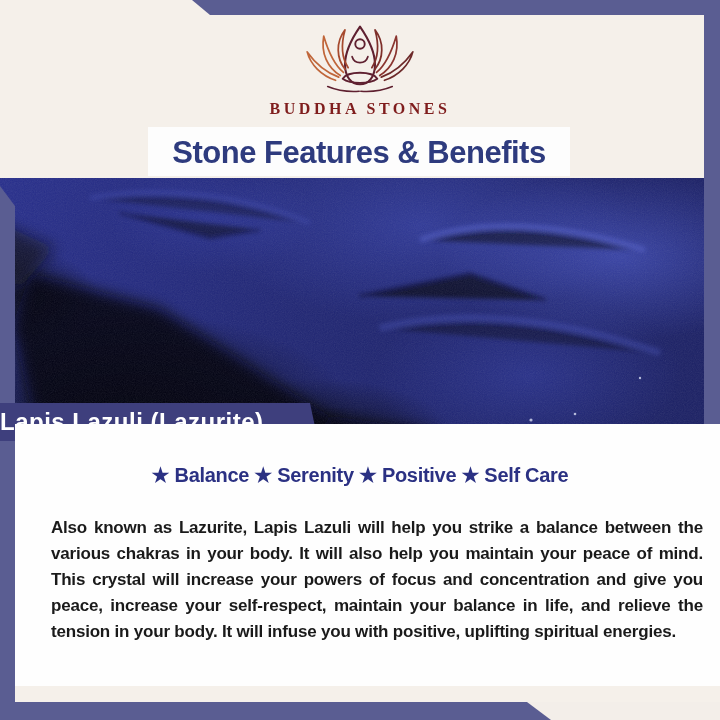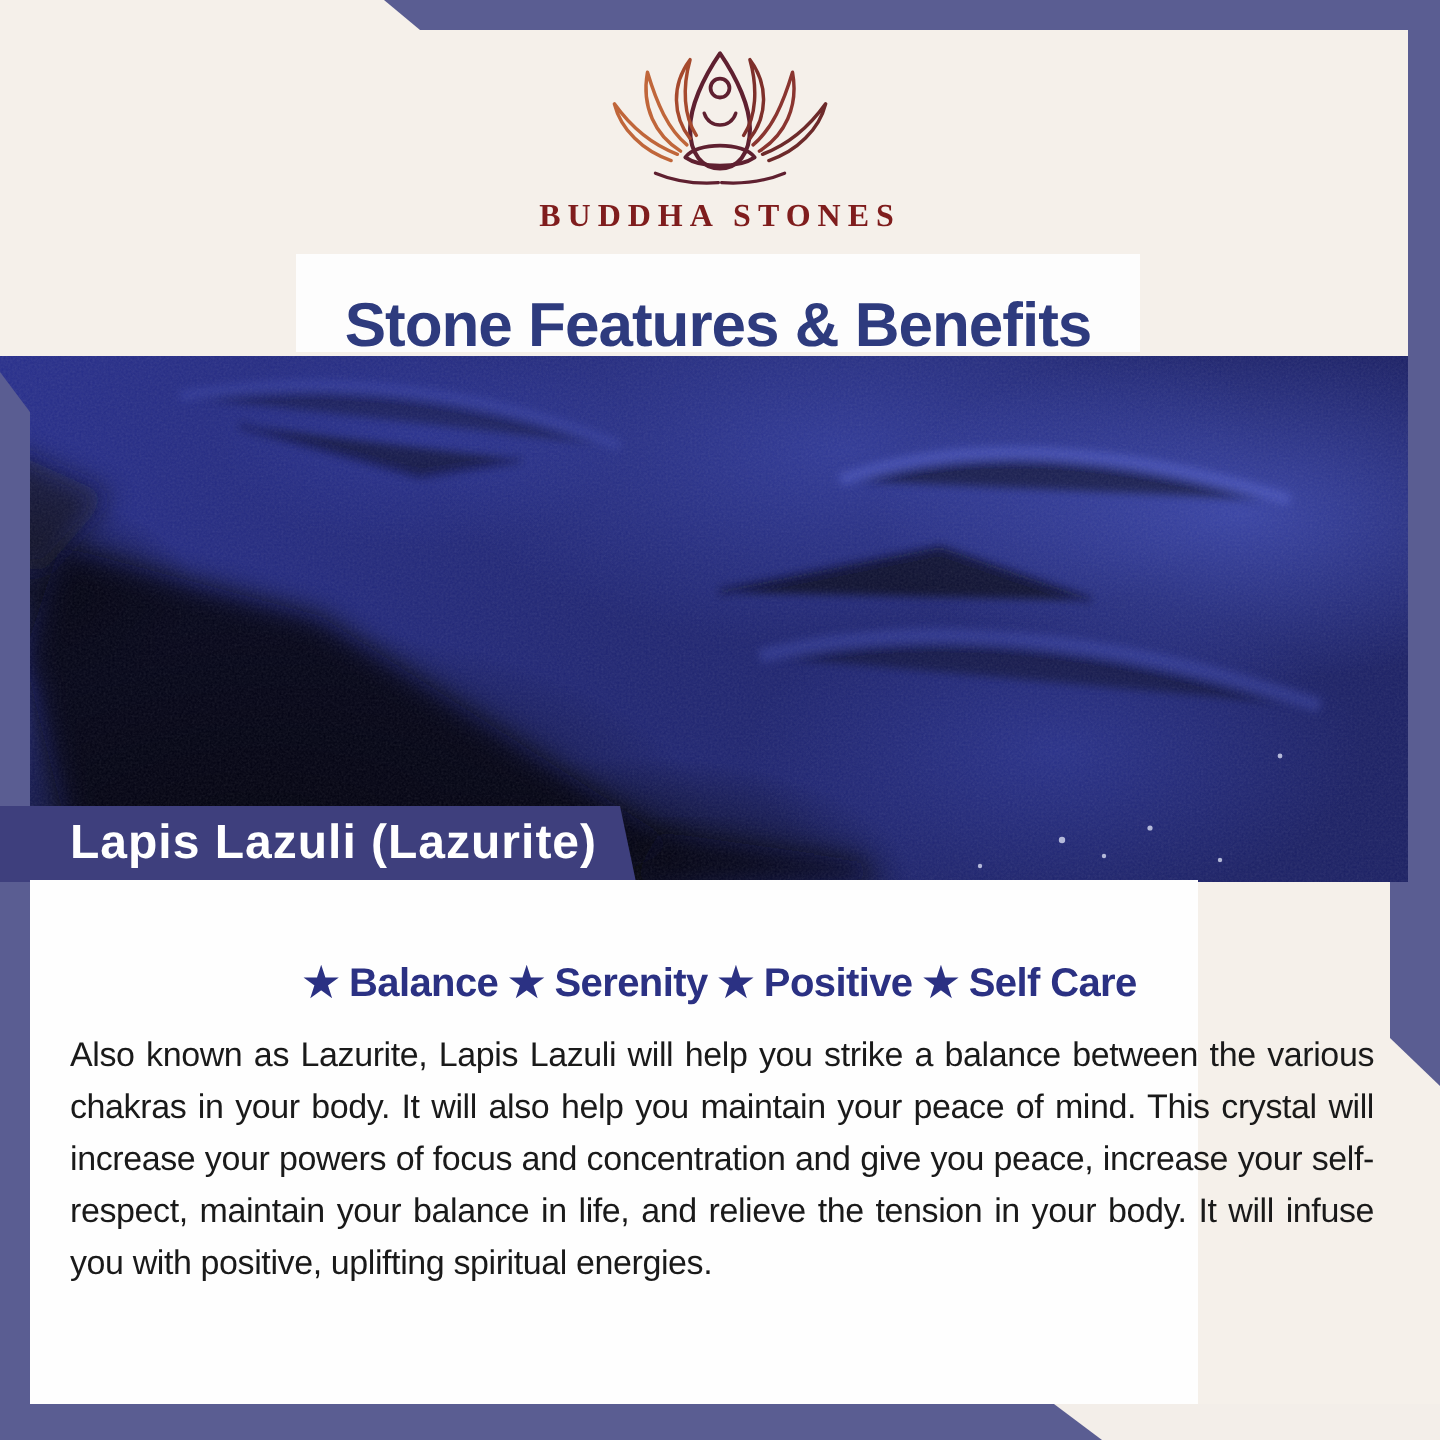--- a/index.html
+++ b/index.html
@@ -15,21 +15,21 @@
     position:absolute;left:0;top:100px;width:720px;text-align:center;
     font-family:"Liberation Serif", serif;font-size:16px;font-weight:600;
     letter-spacing:3.5px;color:#7f1d1d;
   }
   
   .title-band{
     position:absolute;left:148px;top:127px;width:422px;height:49px;
     background:#fdfdfd;text-align:center;
   }
   .title-band h1{
-    margin:11px;line-height:49px;font-size:31px;font-weight:700;
+    margin:1px;line-height:49px;font-size:31px;font-weight:700;
     letter-spacing:-0.5px;color:#2e3b7e;
   }
   
   .photo{
     position:absolute;left:0;top:178px;width:704px;height:263px;overflow:hidden;
     background-color:#232a7c;
     background-image:
       radial-gradient(ellipse 260px 120px at 88% 30%, rgba(80,95,215,.55), transparent 70%),
       radial-gradient(ellipse 300px 140px at 60% 18%, rgba(65,78,190,.5), transparent 70%),
       radial-gradient(ellipse 220px 110px at 75% 75%, rgba(55,66,175,.45), transparent 70%),
@@ -47,32 +47,32 @@
   .frame-wedge {clip-path:polygon(695px 441px, 720px 441px, 720px 543px, 695px 519px);}
   .frame-left  {clip-path:polygon(0 186px, 15px 206px, 15px 720px, 0 720px);}
   .frame-bottom{clip-path:polygon(0 702px, 527px 702px, 551px 720px, 0 720px);}
   .bottom-strip{position:absolute;left:0;top:702px;width:720px;height:18px;background:#f3eee9;}
   
   .stone-label{
     position:absolute;left:0;top:403px;width:318px;height:38px;
     background:#3e3f7d;clip-path:polygon(0 0, 310px 0, 318px 38px, 0 38px);
   }
   .stone-label span{
-    display:block;padding-left:35px;line-height:38px;font-size:24px;font-weight:700;
+    display:block;line-height:38px;font-size:24px;font-weight:700;
     letter-spacing:0.5px;color:#ffffff;white-space:nowrap;
   }
   
-  .panel{position:absolute;left:15px;top:440px;width:584px;height:262px;background:#fefefe;}
+  .panel{position:absolute;left:15px;top:424px;width:705px;height:262px;background:#fefefe;}
   .highlights{
     position:absolute;left:0;top:39px;width:690px;text-align:center;
     font-size:20px;font-weight:700;letter-spacing:-0.3px;color:#2b3183;white-space:nowrap;
   }
   .description{
-    position:absolute;left:20px;top:75px;width:652px;margin:0;
-    font-size:17px;font-weight:400;line-height:26px;letter-spacing:-0.2px;
+    position:absolute;left:20px;top:75px;width:652px;margin:16px;
+    font-size:17px;font-weight:700;line-height:26px;letter-spacing:-0.2px;
     color:#1a1a1a;text-align:justify;
   }
 </style>
 </head>
 <body>
 
 <div class="card">
 
   <div class="logo-wrap">
     <svg class="lotus" viewBox="0 0 170 90" fill="none" stroke-linecap="round" stroke-linejoin="round">

